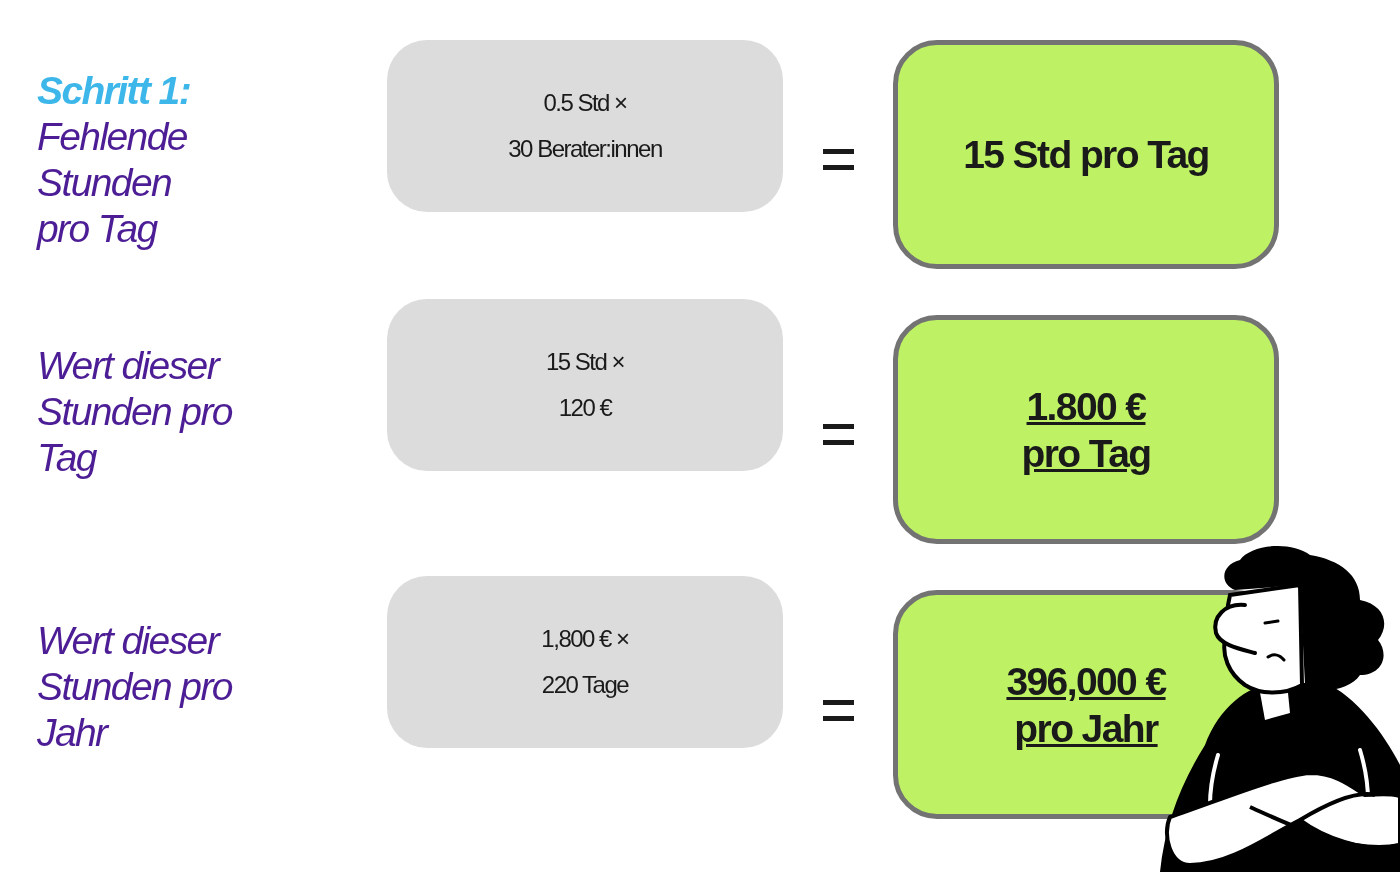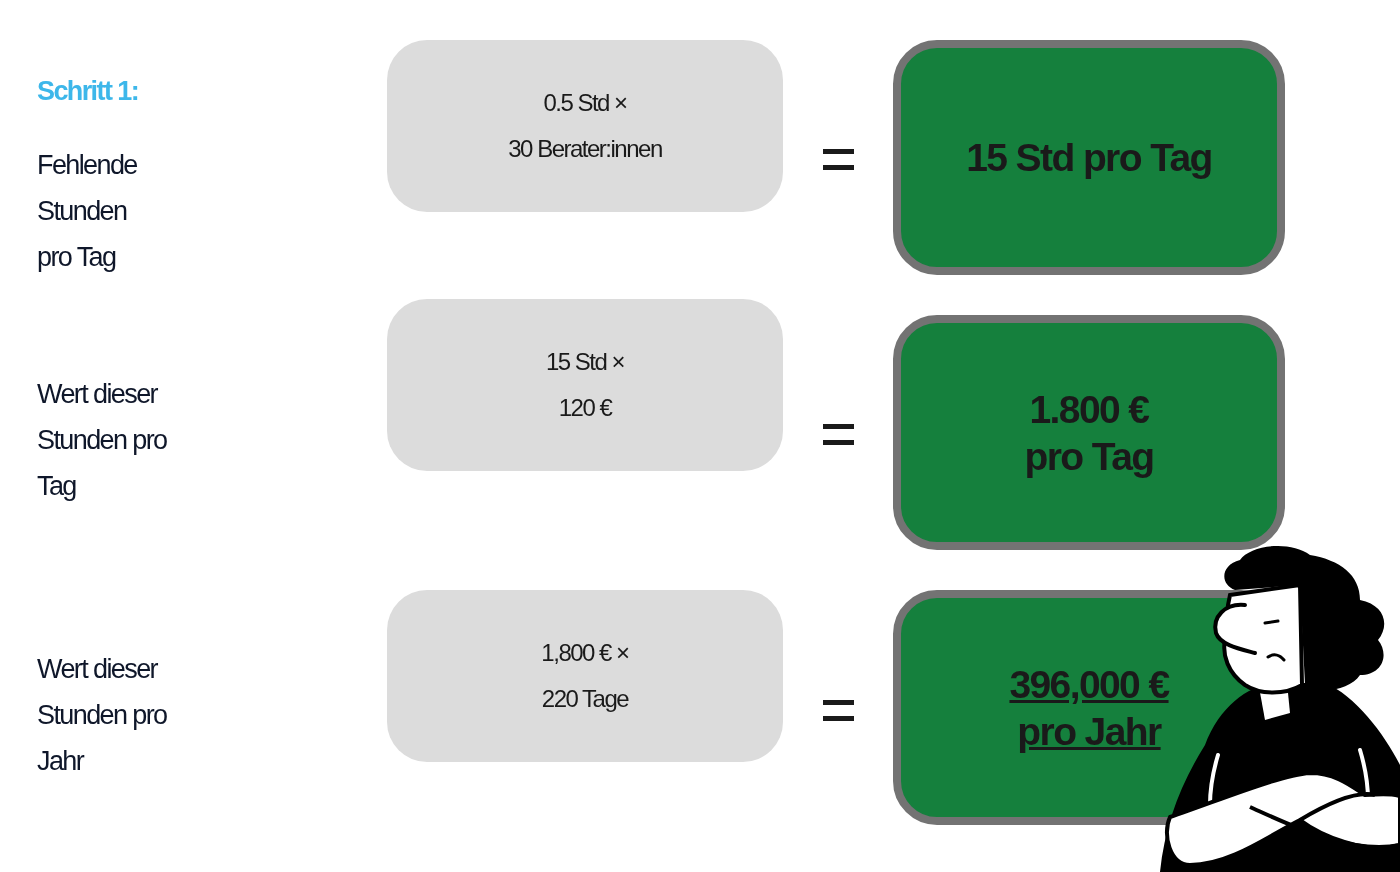--- a/index.html
+++ b/index.html
@@ -2,41 +2,41 @@
 <html><head>
   <meta charset="utf-8">
   <style>
     html, body { margin: 0; padding: 0; }
     body {
       width: 1400px; height: 872px; background: #ffffff; position: relative; overflow: hidden;
       font-family: "Liberation Sans", "DejaVu Sans", sans-serif; color: #1a1a1a;
     }
     .step-label {
       position: absolute; left: 37px; width: 330px;
-      font-size: 27px; line-height: 46px; letter-spacing: -1.6px;
+      font-size: 39px; line-height: 46px; letter-spacing: -1.6px; font-style: italic;
     }
     .step-title { color: #3db7ea; font-weight: bold; display: block; }
-    .step-desc { display: block; white-space: pre-line; color: #0f172a; margin-top: 28px; }
+    .step-desc { display: block; white-space: pre-line; color: #4c1d95; }
     .calc-box {
       position: absolute; left: 387px; width: 396px; height: 172px;
       background: #dcdcdc; border-radius: 40px;
       display: flex; align-items: center; justify-content: center; text-align: center;
       font-size: 24px; line-height: 46px; letter-spacing: -1.5px; white-space: pre-line; color: #1a1a1a;
     }
     .equals {
       position: absolute; left: 823px; width: 31px; height: 21px;
     }
     .equals::before, .equals::after {
       content: ""; position: absolute; left: 0; width: 31px; height: 5px; background: #1a1a1a;
     }
     .equals::before { top: 0; }
     .equals::after { bottom: 0; }
     .result-box {
       position: absolute; left: 893px; width: 376px; height: 219px;
-      border: 8px solid #737373; border-radius: 44px; background: #15803d;
+      border: 5px solid #737373; border-radius: 44px; background: #bef264;
       display: flex; align-items: center; justify-content: center; text-align: center;
       font-size: 39px; line-height: 47px; font-weight: bold; letter-spacing: -1.6px;
       white-space: pre-line; color: #1a1a1a;
     }
     .character { position: absolute; left: 1150px; top: 545px; width: 250px; height: 327px; }
   </style>
 </head>
 <body>
 
 <div class="step-label" style="top:68px;">
@@ -51,29 +51,29 @@
 <div class="result-box" style="top:40px;">15 Std pro Tag</div>
 
 <div class="step-label" style="top:343px;">
   <span class="step-desc">Wert dieser
 Stunden pro
 Tag</span>
 </div>
 <div class="calc-box" style="top:299px;">15 Std ×
 120 €</div>
 <div class="equals" style="top:424px;"></div>
-<div class="result-box" style="top:315px;">1.800 €
+<div class="result-box" style="top:315px;text-decoration:underline;">1.800 €
 pro Tag</div>
 
 <div class="step-label" style="top:618px;">
   <span class="step-desc">Wert dieser
 Stunden pro
 Jahr</span>
 </div>
-<div class="calc-box" style="top:590px;">1,800 € ×
+<div class="calc-box" style="top:576px;">1,800 € ×
 220 Tage</div>
 <div class="equals" style="top:700px;"></div>
 <div class="result-box" style="top:590px;text-decoration:underline;">396,000 €
 pro Jahr</div>
 
 <svg class="character" viewBox="0 0 250 327">
 
   <path d="M55 200 C 70 160, 100 140, 125 138 L 175 138 C 205 150, 235 190, 250 220 L 250 327 L 10 327 C 15 280, 30 240, 55 200 Z" fill="#000"></path>
 
   <path d="M68 210 C 62 230, 60 245, 60 260" stroke="#fff" stroke-width="4" fill="none" stroke-linecap="round"></path>

